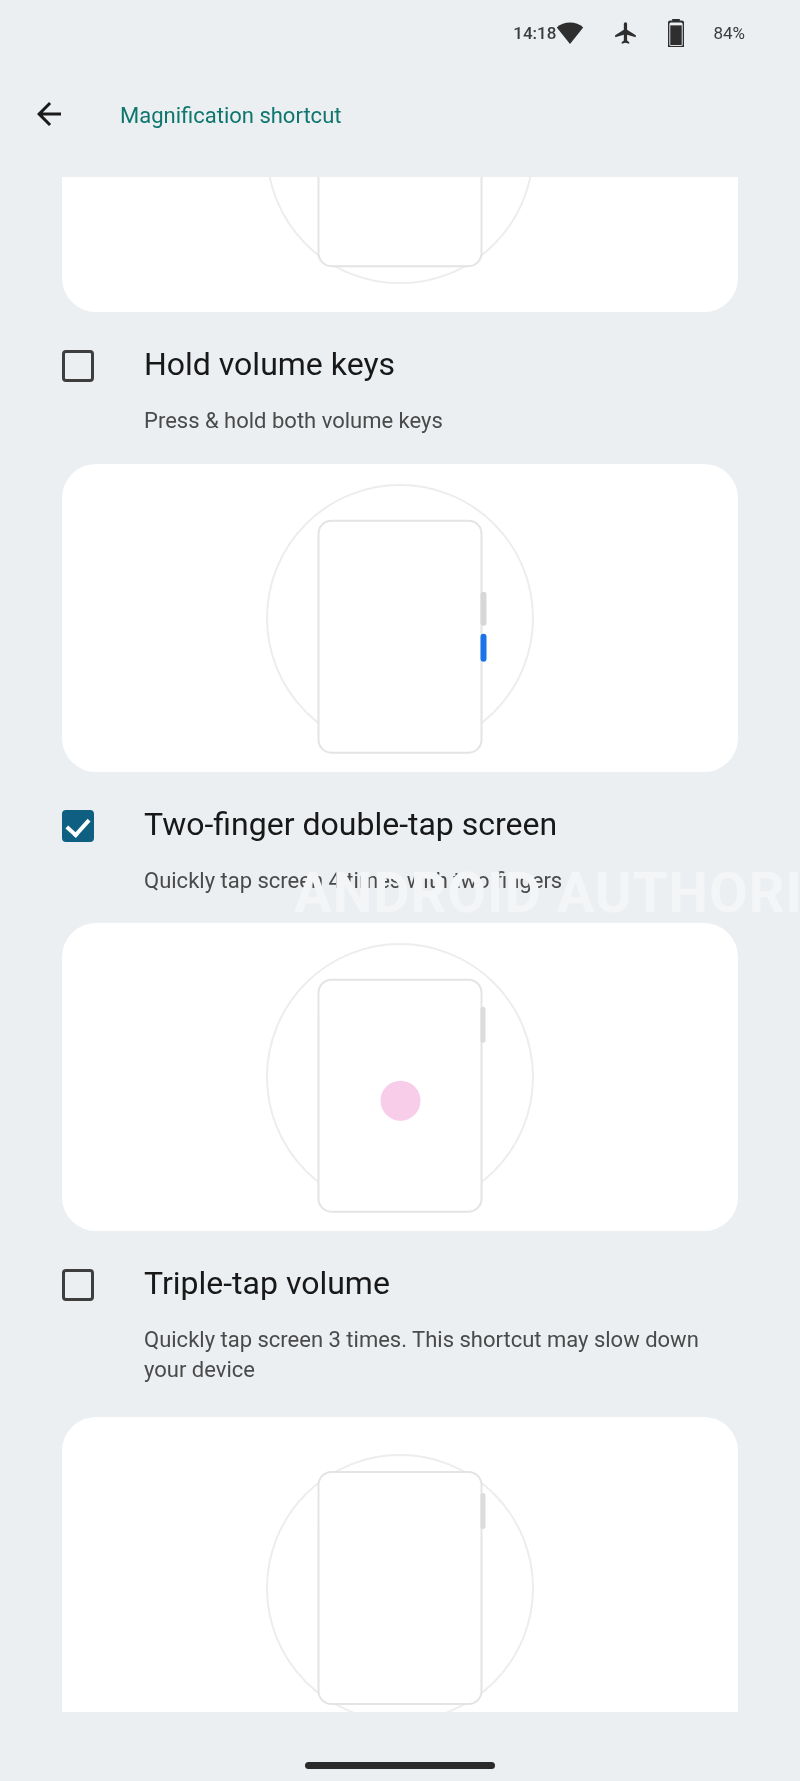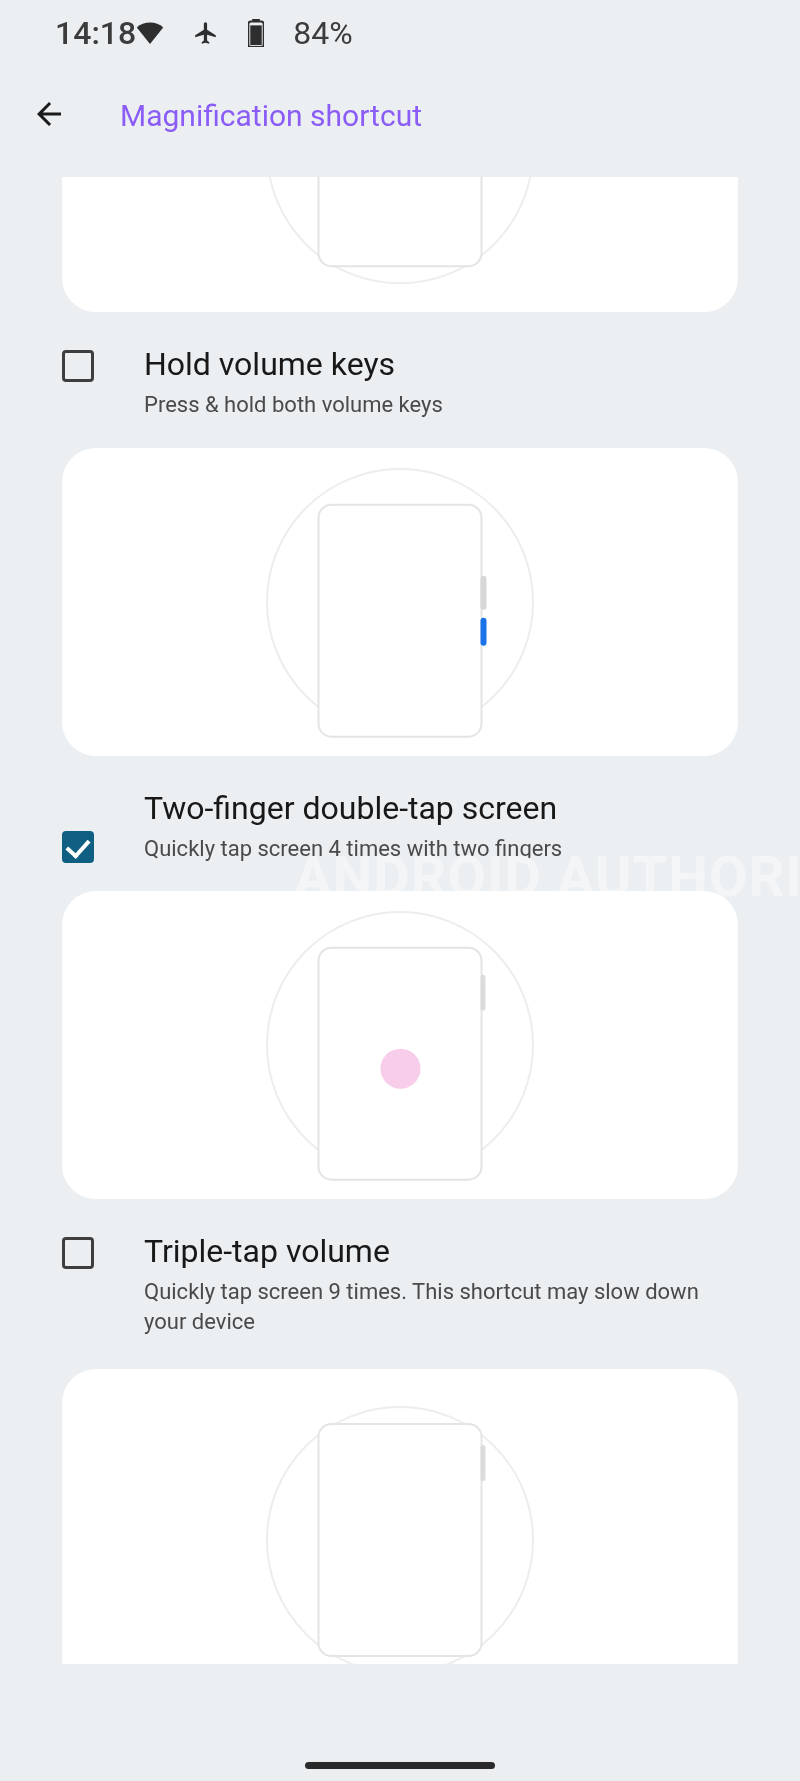--- a/index.html
+++ b/index.html
@@ -10,46 +10,46 @@
     color: #1a1a1a;
     overflow: hidden;
     position: relative;
   }
 
   
   .status-bar {
     height: 65px;
     display: flex;
     align-items: center;
-    justify-content: flex-start;
+    justify-content: flex-end;
     padding: 0 55px 0 55px;
-    font-size: 32px;
+    font-size: 17px;
     color: #3c3c3c;
   }
   .status-left { font-weight: 500; }
   .status-right { display: flex; align-items: center; gap: 29px; }
   .status-right svg { display: block; }
 
   
   .header {
     height: 100px;
     display: flex;
     align-items: center;
     padding: 0 28px;
     gap: 50px;
   }
   .back-btn {
     width: 42px; height: 42px;
     display: flex; align-items: center; justify-content: center;
     background: none; border: none; cursor: pointer;
   }
   .header-title {
-    font-size: 30px;
+    font-size: 22px;
     font-weight: 400;
-    color: #8b5cf6;
+    color: #0f766e;
   }
 
   
   .content {
     padding: 12px;
   }
 
   
   .illus-card {
     margin: 0 50px;
@@ -133,21 +133,21 @@
   .option-text { flex: 1; }
   .option-title {
     font-size: 32px;
     font-weight: 400;
     color: #181818;
     line-height: 1.25;
   }
   .option-desc {
     font-size: 22px;
     color: #4a4a4a;
-    margin-top: 6px;
+    margin-top: 22px;
     line-height: 1.35;
   }
 
   .watermark{
     position:absolute;
     font-size:56px;
     font-weight:700;
     letter-spacing:1px;
     color:#f3f5f7;
     white-space:nowrap;
@@ -224,21 +224,21 @@
     <div class="illus-inner">
       <div class="big-circle">
         <div class="phone-outline shift-down">
           <div class="vol-pin a"></div>
           <div class="vol-pin b"></div>
         </div>
       </div>
     </div>
   </div>
 
-  <div class="option" style="position:relative;align-items:flex-end;">
+  <div class="option" style="position:relative;">
     <div class="checkbox checked"></div>
     <div class="option-text" style="position:relative;">
       <div class="option-title">Two-finger double-tap screen</div>
       <div class="option-desc">Quickly tap screen 4 times with two fingers</div>
       <div class="watermark" style="left:150px; top:56px;">ANDROID AUTHORITY</div>
     </div>
   </div>
 
   <div class="illus-card illus-card-mid" style="margin-top:10px;">
     <div class="illus-inner">
@@ -248,21 +248,21 @@
           <div class="pink-dot"></div>
         </div>
       </div>
     </div>
   </div>
 
   <div class="option">
     <div class="checkbox"></div>
     <div class="option-text">
       <div class="option-title">Triple-tap volume</div>
-      <div class="option-desc">Quickly tap screen 9 times. This shortcut may slow down your device</div>
+      <div class="option-desc">Quickly tap screen 3 times. This shortcut may slow down your device</div>
     </div>
   </div>
 
   <div class="illus-card illus-card-bot" style="margin-top:14px;">
     <div class="illus-inner" style="top:58%;">
       <div class="big-circle">
         <div class="phone-outline">
           <div class="side-btn" style="top:20px;"></div>
         </div>
       </div>

